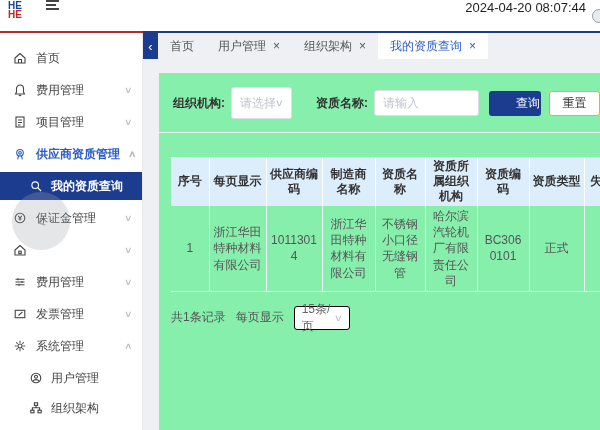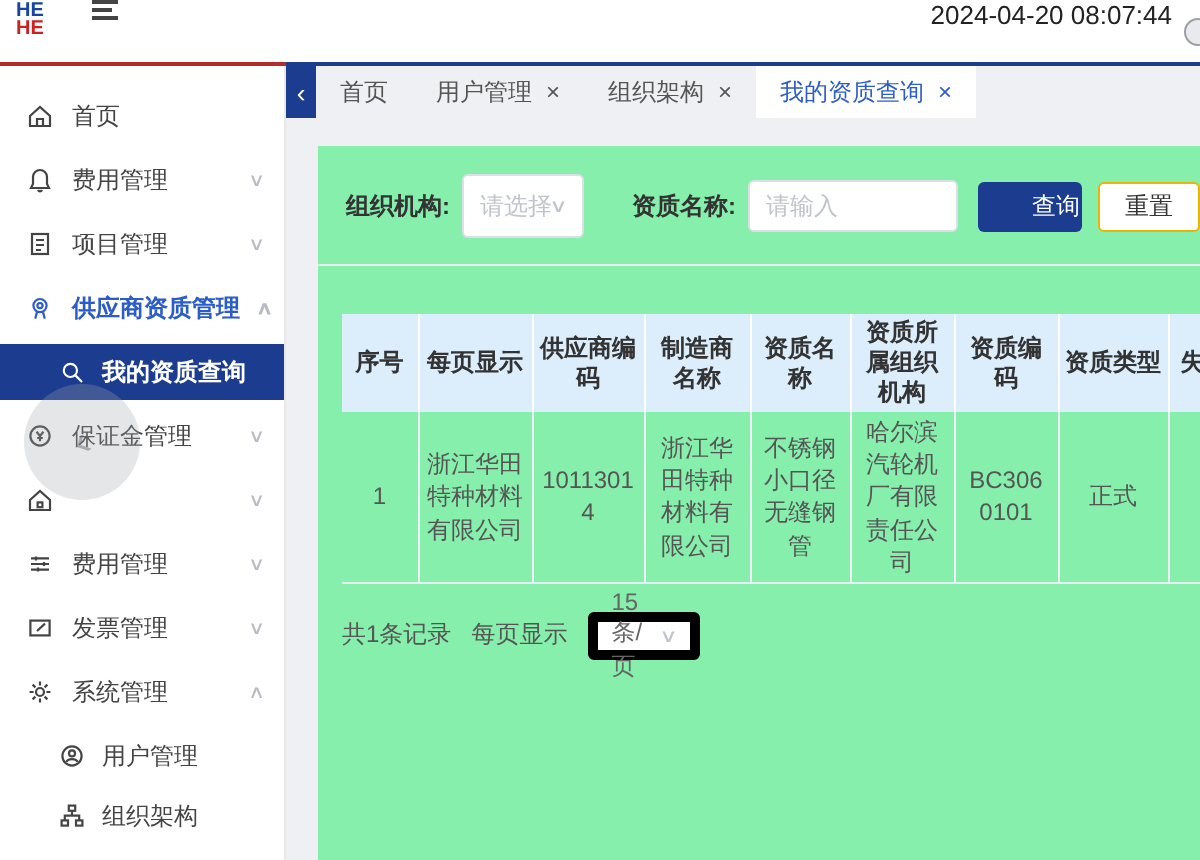--- a/index.html
+++ b/index.html
@@ -67,21 +67,21 @@
 
   .table-wrap { margin:24px 0 0 12px; width:640px; }
   table { border-collapse:collapse; table-layout:fixed; }
   th { background:#dcedfb; color:#333; font-weight:bold; font-size:12px; height:33px;
     border-right:1px solid #fff; text-align:center; padding:2px 3px; line-height:1.25; }
   td { height:60px; font-size:12px; color:#555; text-align:center; padding:2px 4px; line-height:1.35;
     border-right:1px solid #eef3f9; border-bottom:1px solid #e9eef5; word-break:break-all; }
   th:last-child, td:last-child { border-right:none; }
 
   .pagination { display:flex; align-items:center; margin:14px 0 0 12px; color:#555; gap:10px; }
-  .page-select { width:56px; height:24px; border:5px solid #000000; border-radius:3px; background:#fff;
+  .page-select { width:56px; height:24px; border:1px solid #000000; border-radius:3px; background:#fff;
     display:flex; align-items:center; justify-content:space-between; padding:0 7px; color:#666; cursor:pointer; }
   .page-select .chev { color:#c0c4cc; font-size:9px; transform:scaleX(1.4); }
 </style>
 </head>
 <body>
 
 <div class="app-header">
   <div class="logo">
     <span class="t">HE</span>
     <span class="b">HE</span>

